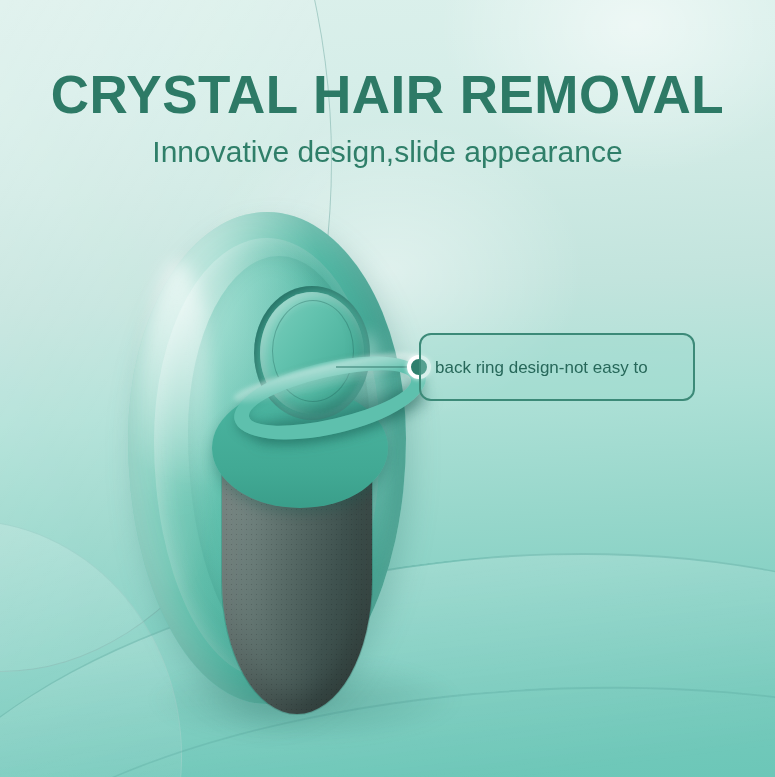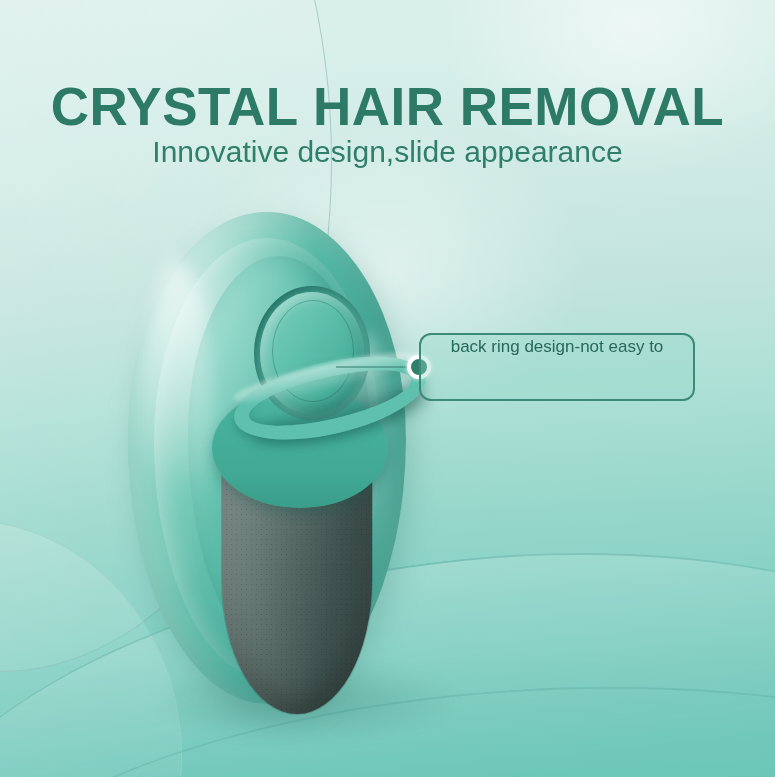--- a/index.html
+++ b/index.html
@@ -89,21 +89,20 @@
   
   .title {
     position:absolute;
     left:0; right:0; top:64px;
     text-align:center;
     font-size:53px;
     font-weight:700;
     letter-spacing:0.5px;
     color:#2d7a66;
     white-space:nowrap;
-    margin-top:12px;
   }
   .subtitle {
     position:absolute;
     left:0; right:0; top:135px;
     text-align:center;
     font-size:30px;
     font-weight:400;
     color:#2f7f69;
     white-space:nowrap;
   }
@@ -279,21 +278,21 @@
   
   .callout-box {
     position:absolute;
     left:419px; top:333px;
     width:276px; height:68px;
     box-sizing:border-box;
     border:2px solid #3c8a78;
     border-radius:12px;
     background: rgba(150,215,203,0.38);
     display:flex;
-    flex-direction:row;
+    flex-direction:column;
     justify-content:center;
     padding:0 14px;
   }
   .callout-line {
     font-size:17px;
     line-height:23px;
     color:#27685a;
     white-space:nowrap;
   }
   .callout-dot {

